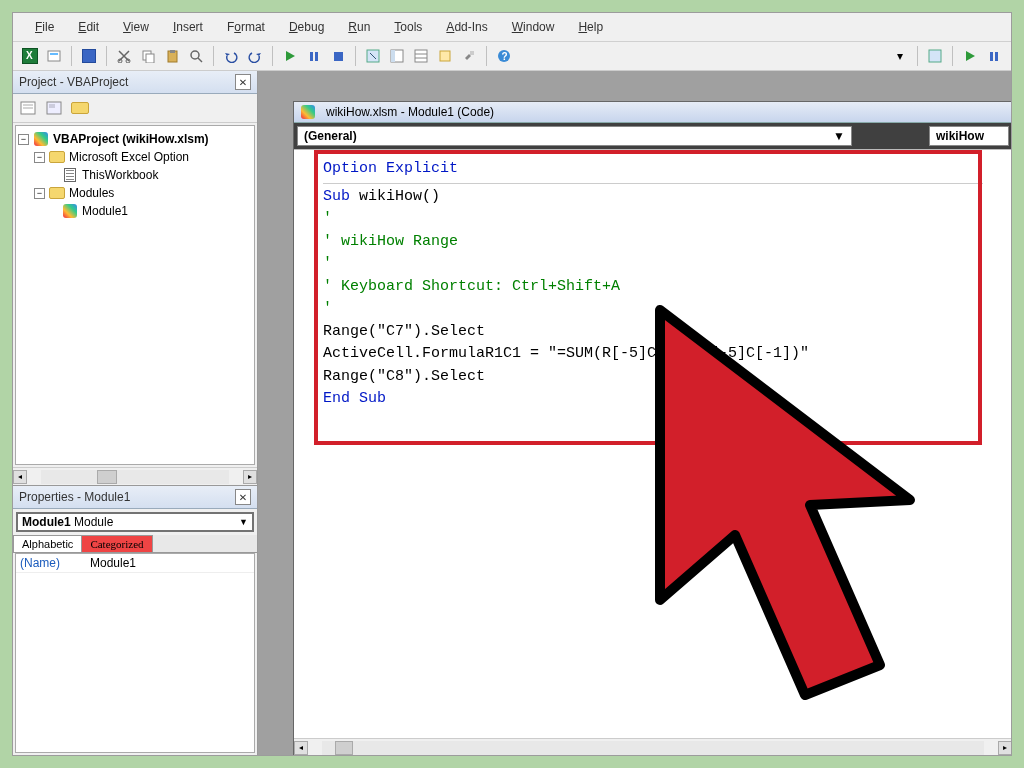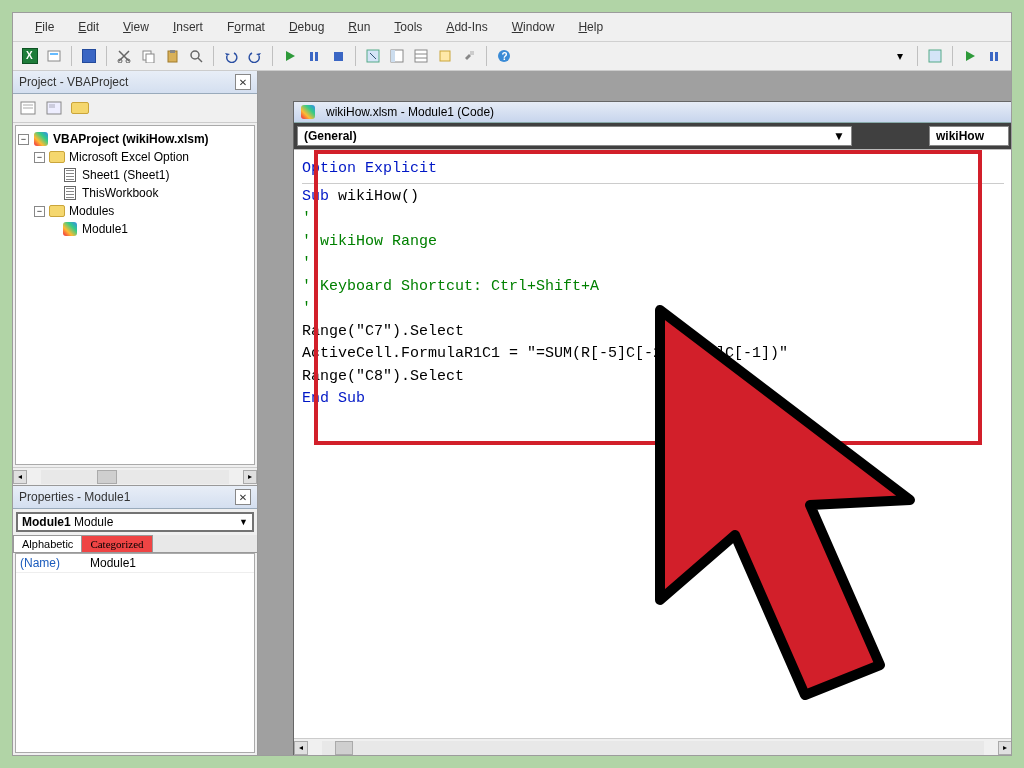--- a/index.html
+++ b/index.html
@@ -120,21 +120,21 @@
   display:flex; align-items:center; gap:6px;
   font-size:12px;
 }
 .code-dd-row { display:flex; border-bottom:1px solid #bbb;gap:38px; }
 .code-dd { flex:1; border:1px solid #888; margin:3px; padding:2px 6px; display:flex; justify-content:space-between; align-items:center; background:#fff;}
 .code-dd.right{ max-width:80px;margin-left:36px; }
 .code-body {
   flex:1; position:relative; background:#fff; overflow:hidden;
 }
 .code-inner {
-  padding: 8px 8px;
+  padding: 8px 29px;
   font-family: Consolas, "Courier New", monospace;
   font-size: 15px;
   line-height: 1.5;
 }
 .code-inner .kw { color:#0017c6; }
 .code-inner .cm { color:#008000; }
 .highlight-box {
   position:absolute;
   left:20px; top:0px; right:30px; height:295px;
   border:4px solid #d21f2a;
@@ -336,26 +336,20 @@
               <div class="ico-mod"></div>
             </span>
           <span class="bold">VBAProject (wikiHow.xlsm)</span>
         </div>
         <div class="tree-row" style="padding-left:16px">
           <span class="tree-toggle">−</span>
           <span class="tree-icon">
               <div class="ico-folder"></div>
             </span>
           <span>Microsoft Excel Option</span>
-        </div>
-        <div class="tree-row" style="padding-left:44px">
-          <span class="tree-icon">
-              <div class="ico-sheet"></div>
-            </span>
-          <span>Sheet1 (Sheet1)</span>
         </div>
         <div class="tree-row" style="padding-left:44px">
           <span class="tree-icon">
               <div class="ico-sheet"></div>
             </span>
           <span>ThisWorkbook</span>
         </div>
         <div class="tree-row" style="padding-left:16px">
           <span class="tree-toggle">−</span>
           <span class="tree-icon">

